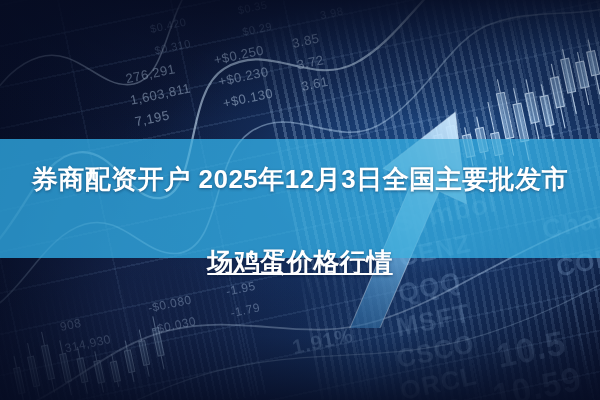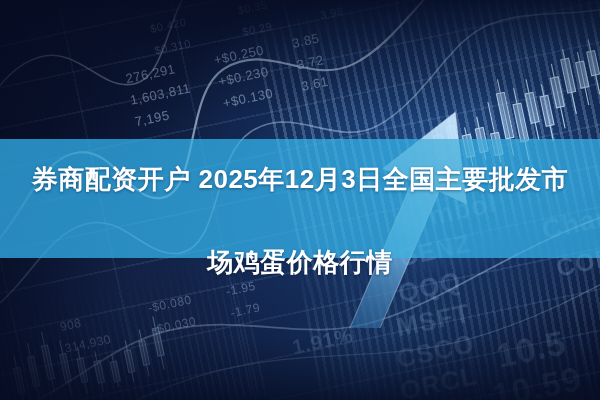--- a/index.html
+++ b/index.html
@@ -183,21 +183,21 @@
     color: #ffffff;
     font-size: 26px;
     font-weight: 700;
     line-height: 40px;
     letter-spacing: .5px;
     text-align: center;
     white-space: nowrap;
     text-shadow: 0 1px 3px rgba(0,20,50,0.45);
     margin-top: 43px;
   }
-  .title-line.l2 { text-align: center; }
+  .title-line.l2 { text-align: center; text-decoration: underline; }
 
   
   .vignette {
     background:
       linear-gradient(180deg, rgba(6,12,34,0.88) 0%, rgba(6,12,34,0.30) 14%, rgba(6,12,34,0) 30%),
       linear-gradient(0deg,  rgba(6,12,34,0.86) 0%, rgba(6,12,34,0.28) 16%, rgba(6,12,34,0) 34%),
       linear-gradient(90deg, rgba(6,12,34,0.75) 0%, rgba(6,12,34,0.10) 22%, rgba(6,12,34,0) 40%);
     pointer-events: none;
   }
 </style>

